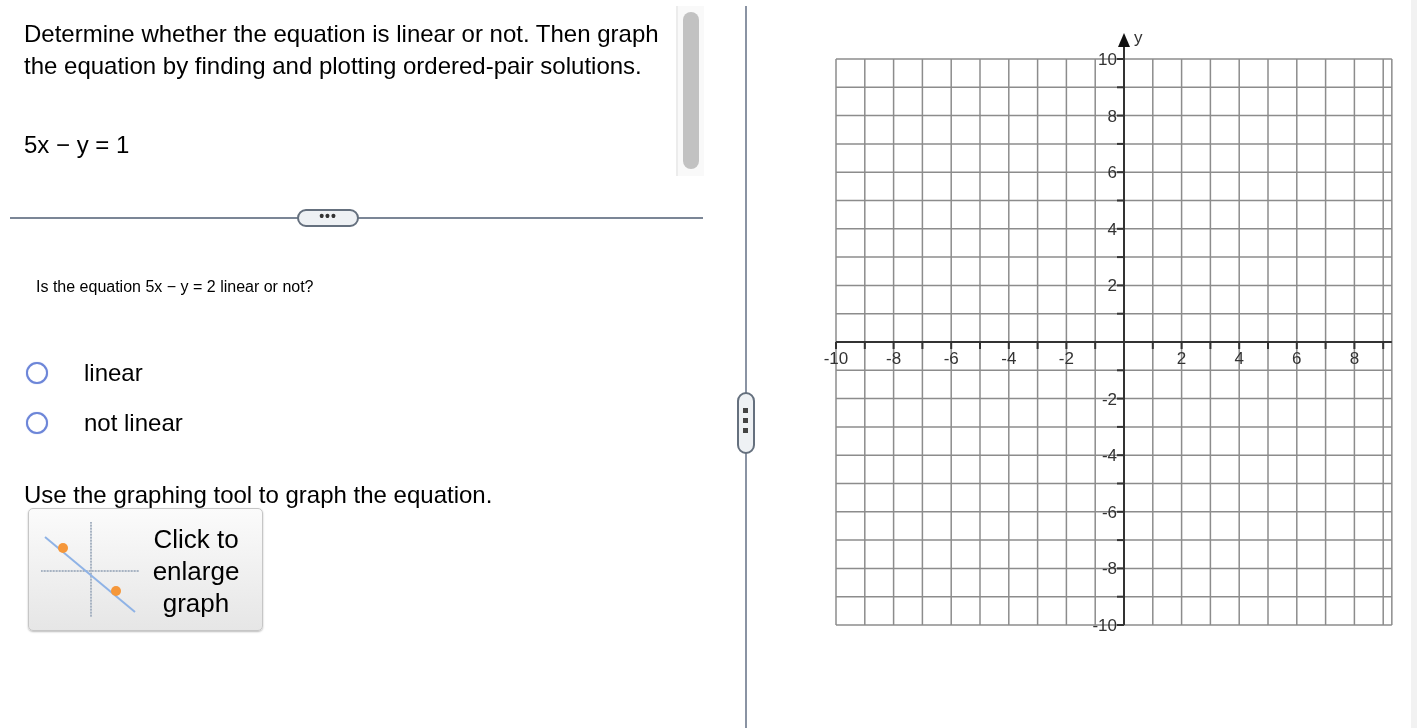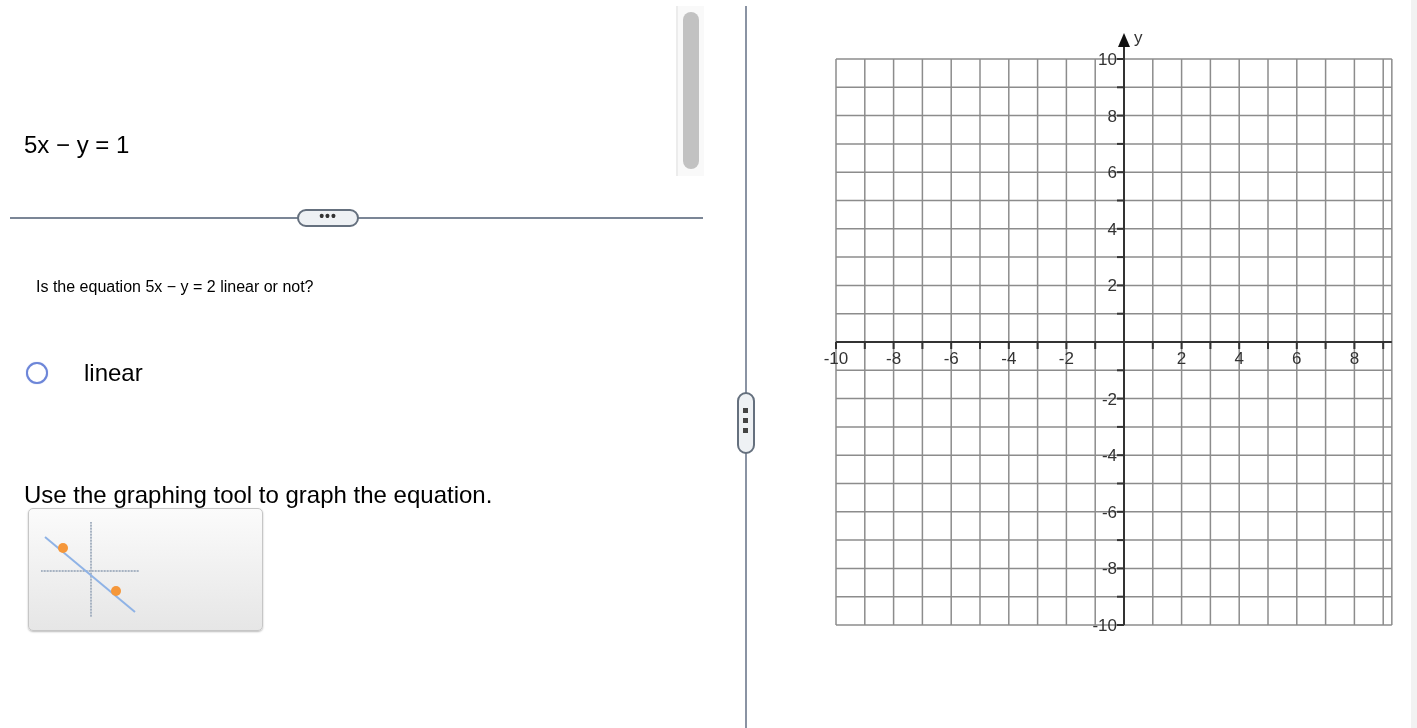--- a/index.html
+++ b/index.html
@@ -26,46 +26,56 @@
   .vdiv-btn { position:absolute; left:737px; top:392px; width:18px; height:62px; border:2px solid #65707e; border-radius:10px; background:#eef1f4; box-sizing:border-box; cursor:pointer; }
   .vdiv-btn span { position:absolute; left:4px; width:5px; height:5px; background:#444; }
   .right-scroll { position:absolute; left:1411px; top:0; width:6px; height:728px; background:#f2f2f2; }
   .graph { position:absolute; left:800px; top:20px; }
   .graph text { font-family:"Liberation Sans", sans-serif; font-size:17px; fill:#333; }
 </style>
 </head>
 <body>
 
 <div class="left">
+  <div class="instr">Determine whether the equation is linear or not. Then graph the equation by finding and plotting ordered-pair solutions.</div>
   <div class="eq">5x − y = 1</div>
   <div class="scroll-track"></div>
   <div class="scroll-thumb"></div>
 
   <div class="hdiv"></div>
   <div class="hdiv-btn">•••</div>
 
   <div class="question">Is the equation 5x − y = 2 linear or not?</div>
 
   <div class="opt" style="top:359px;">
     <div class="radio"></div>
     <span class="opt-label">linear</span>
+  </div>
+  <div class="opt" style="top:409px;">
+    <div class="radio"></div>
+    <span class="opt-label">not linear</span>
   </div>
 
   <div class="graph-prompt">Use the graphing tool to graph the equation.</div>
 
   <div class="enlarge-btn">
     <svg width="100" height="100" viewBox="0 0 100 100">
       <line x1="2" y1="50" x2="100" y2="50" stroke="#9aa7b8" stroke-width="2" stroke-dasharray="1.5,1.5"></line>
       <line x1="2" y1="50" x2="100" y2="50" stroke="#b5bfcc" stroke-width="1"></line>
       <line x1="52" y1="1" x2="52" y2="96" stroke="#9aa7b8" stroke-width="2" stroke-dasharray="1.5,1.5"></line>
       <line x1="52" y1="1" x2="52" y2="96" stroke="#b5bfcc" stroke-width="1"></line>
       <line x1="6" y1="16" x2="96" y2="91" stroke="#8fb3e6" stroke-width="2"></line>
       <circle cx="24" cy="27" r="5" fill="#f5973a"></circle>
       <circle cx="77" cy="70" r="5" fill="#f5973a"></circle>
     </svg>
+    <div class="enlarge-text">
+      <div>Click to</div>
+      <div>enlarge</div>
+      <div>graph</div>
+    </div>
   </div>
 </div>
 
 <div class="vdiv"></div>
 <div class="vdiv-btn">
   <span style="top:14px;"></span>
     <span style="top:24px;"></span>
     <span style="top:34px;"></span>
 </div>
 

